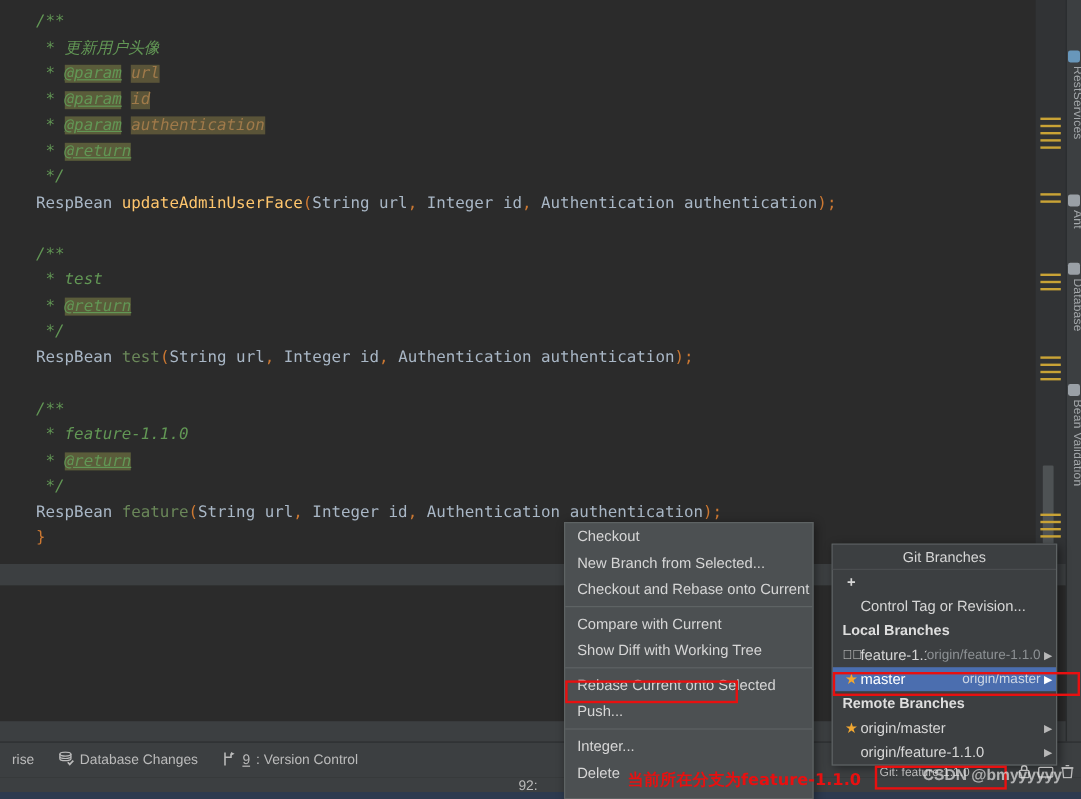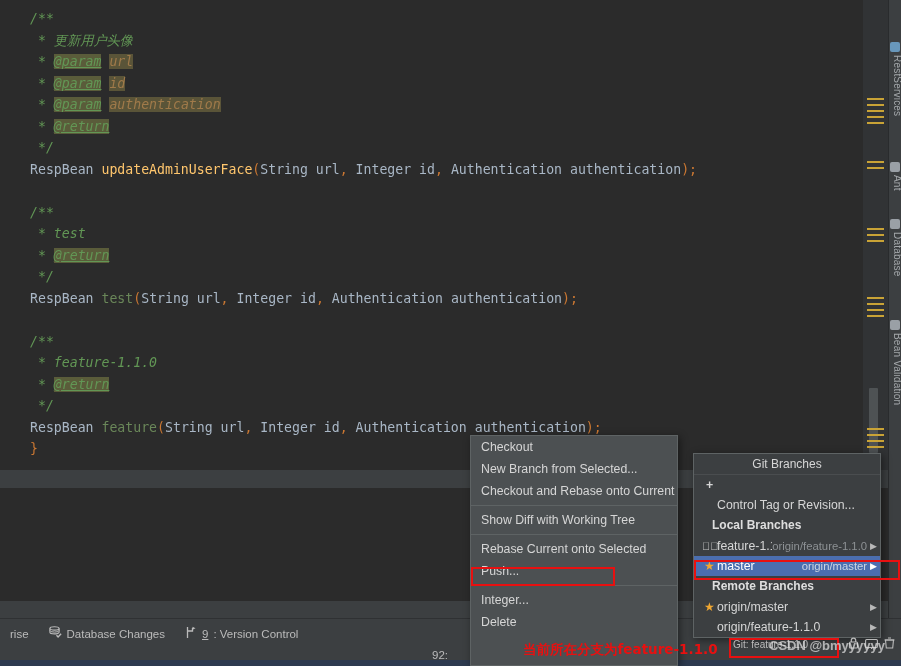--- a/index.html
+++ b/index.html
@@ -112,21 +112,21 @@
   .gp-title {
     height: 21px; line-height: 21px; text-align: center;
     font-size: 12px; color: #d6d6d6; background: #3c3f41;
     border-bottom: 1px solid #4a4d4f;
   }
   .gp-row {
     height: 20px; line-height: 20px; padding-left: 8px;
     display: flex; align-items: center; white-space: nowrap;
   }
   .gp-row.sel { background: #4b6eaf; color: #fff; }
-  .gp-hdr { font-weight: bold; color: #dedede; padding-left: 18px; height: 21px; line-height: 21px; font-size: 12px; }
+  .gp-hdr { font-weight: bold; color: #dedede; padding-left: 8px; height: 21px; line-height: 21px; font-size: 12px; }
   .gp-ico { width: 15px; display: inline-block; text-align: center; flex: 0 0 15px; }
   .gp-name { flex: 1 1 auto; overflow: hidden; }
   .gp-track { color: #8d9194; font-size: 11.3px; padding-right: 3px; }
   .gp-row.sel .gp-track { color: #cdd6e4; }
   .gp-arrow { color: #b8b8b8; font-size: 9px; padding-right: 3px; }
   .gp-row.sel .gp-arrow { color: #ffffff; }
   .star { color: #f0a732; font-size: 12px; }
   .tagico { color: #c9c9c9; font-size: 11px; }
   .plusico { color: #d6d6d6; font-weight: bold; }
 
@@ -241,20 +241,21 @@
         </svg>
     </span>
   </div>
   <div class="bottomline"></div>
 
   <div class="ctxmenu" id="ctxmenu">
       <div class="mi">Checkout</div>
       <div class="mi">New Branch from Selected...</div>
       <div class="mi">Checkout and Rebase onto Current</div>
       <div class="msep"></div>
+      <div class="mi">Compare with Current</div>
       <div class="mi">Show Diff with Working Tree</div>
       <div class="msep"></div>
       <div class="mi">Rebase Current onto Selected</div>
       <div class="mi">Push...</div>
       <div class="msep"></div>
       <div class="mi">Integer...</div>
       <div class="mi">Delete</div>
     </div>
 
   <div class="gitpop">

